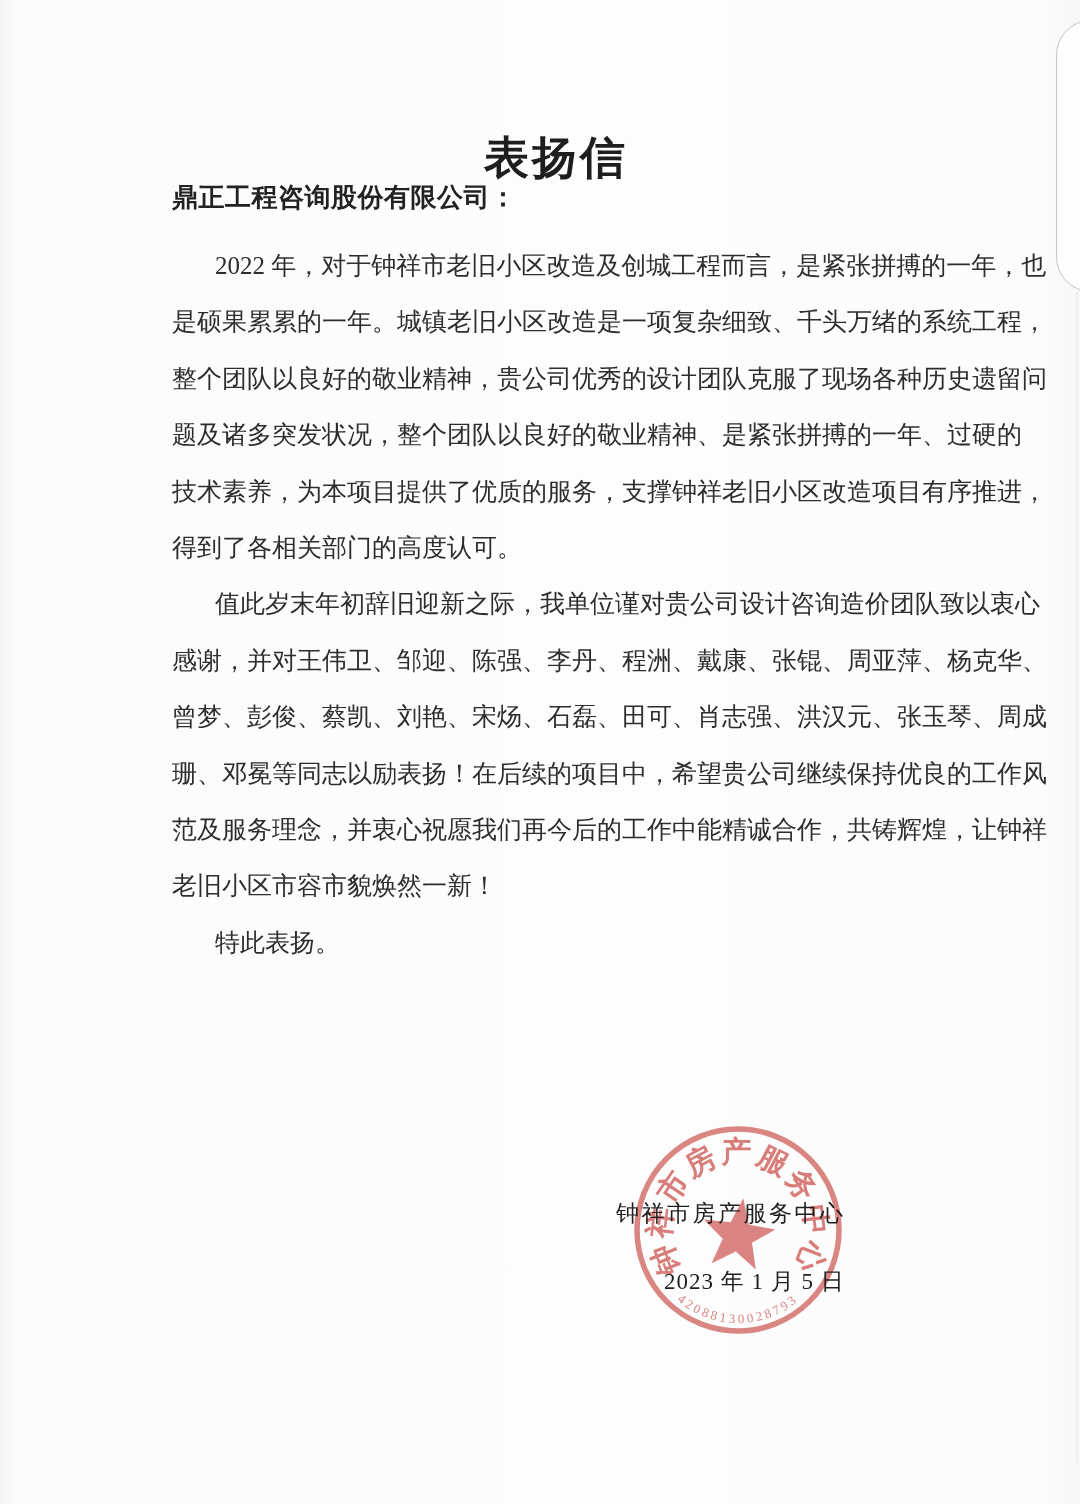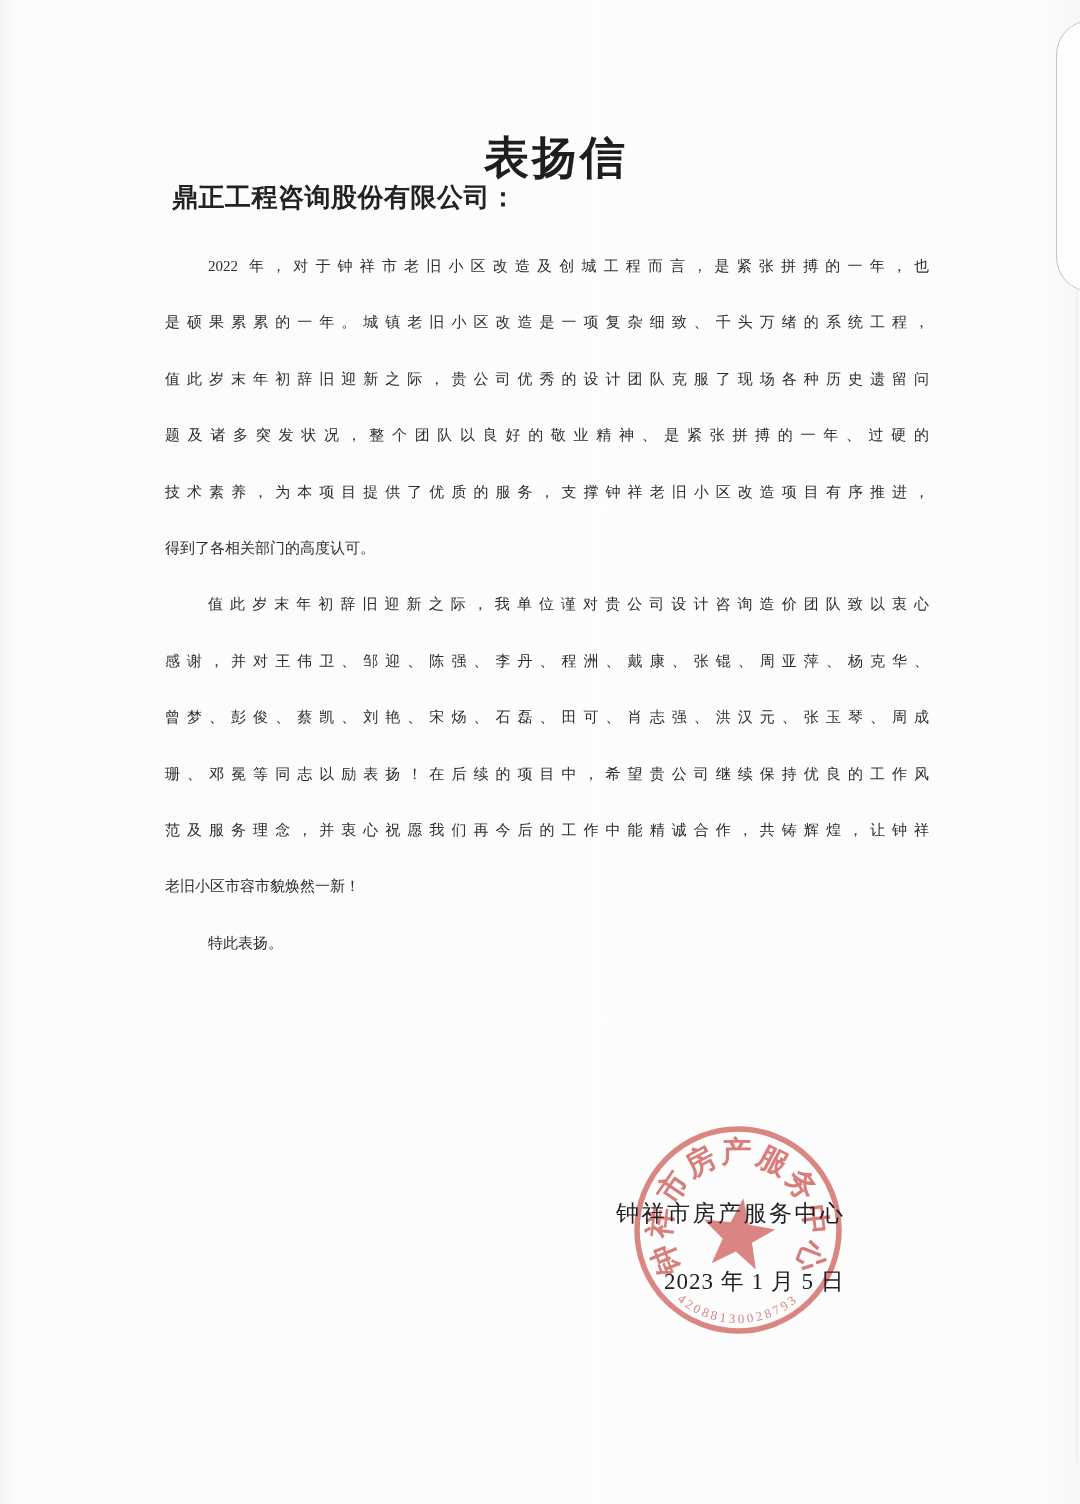--- a/index.html
+++ b/index.html
@@ -15,22 +15,22 @@
     position:absolute;left:0;top:112px;width:1080px;
     text-align:center;font-size:45px;font-weight:bold;
     letter-spacing:3px;color:#1e1e1e;margin:16px;
   }
   .salutation{
     position:absolute;left:172px;top:180px;margin:0;
     font-size:26px;font-weight:bold;color:#222;
     letter-spacing:0.5px;
   }
   .body-block{
-    position:absolute;left:165px;top:238px;width:764px;
-    font-size:15px;color:#2d2d2d;
+    position:absolute;left:172px;top:238px;width:764px;
+    font-size:25px;color:#2d2d2d;
   }
   .line{
     height:56.4px;line-height:56.4px;
     text-align:justify;text-align-last:justify;
     text-justify:inter-character;
     white-space:nowrap;overflow:visible;
   }
   .line.parend{text-align-last:left;}
   .line.first{text-indent:43px;}
   .signature{
@@ -65,21 +65,21 @@
 
 <div class="canvas">
 
   <h1 class="title">表扬信</h1>
 
   <p class="salutation">鼎正工程咨询股份有限公司：</p>
 
   <div class="body-block">
     <div class="line first">2022 年，对于钟祥市老旧小区改造及创城工程而言，是紧张拼搏的一年，也</div>
     <div class="line">是硕果累累的一年。城镇老旧小区改造是一项复杂细致、千头万绪的系统工程，</div>
-    <div class="line">值此岁末年初辞旧迎新之际，贵公司优秀的设计团队克服了现场各种历史遗留问</div>
+    <div class="line">整个团队以良好的敬业精神，贵公司优秀的设计团队克服了现场各种历史遗留问</div>
     <div class="line">题及诸多突发状况，整个团队以良好的敬业精神、是紧张拼搏的一年、过硬的</div>
     <div class="line">技术素养，为本项目提供了优质的服务，支撑钟祥老旧小区改造项目有序推进，</div>
     <div class="line parend">得到了各相关部门的高度认可。</div>
     <div class="line first">值此岁末年初辞旧迎新之际，我单位谨对贵公司设计咨询造价团队致以衷心</div>
     <div class="line">感谢，并对王伟卫、邹迎、陈强、李丹、程洲、戴康、张锟、周亚萍、杨克华、</div>
     <div class="line">曾梦、彭俊、蔡凯、刘艳、宋炀、石磊、田可、肖志强、洪汉元、张玉琴、周成</div>
     <div class="line">珊、邓冕等同志以励表扬！在后续的项目中，希望贵公司继续保持优良的工作风</div>
     <div class="line">范及服务理念，并衷心祝愿我们再今后的工作中能精诚合作，共铸辉煌，让钟祥</div>
     <div class="line parend">老旧小区市容市貌焕然一新！</div>
     <div class="line first parend">特此表扬。</div>

